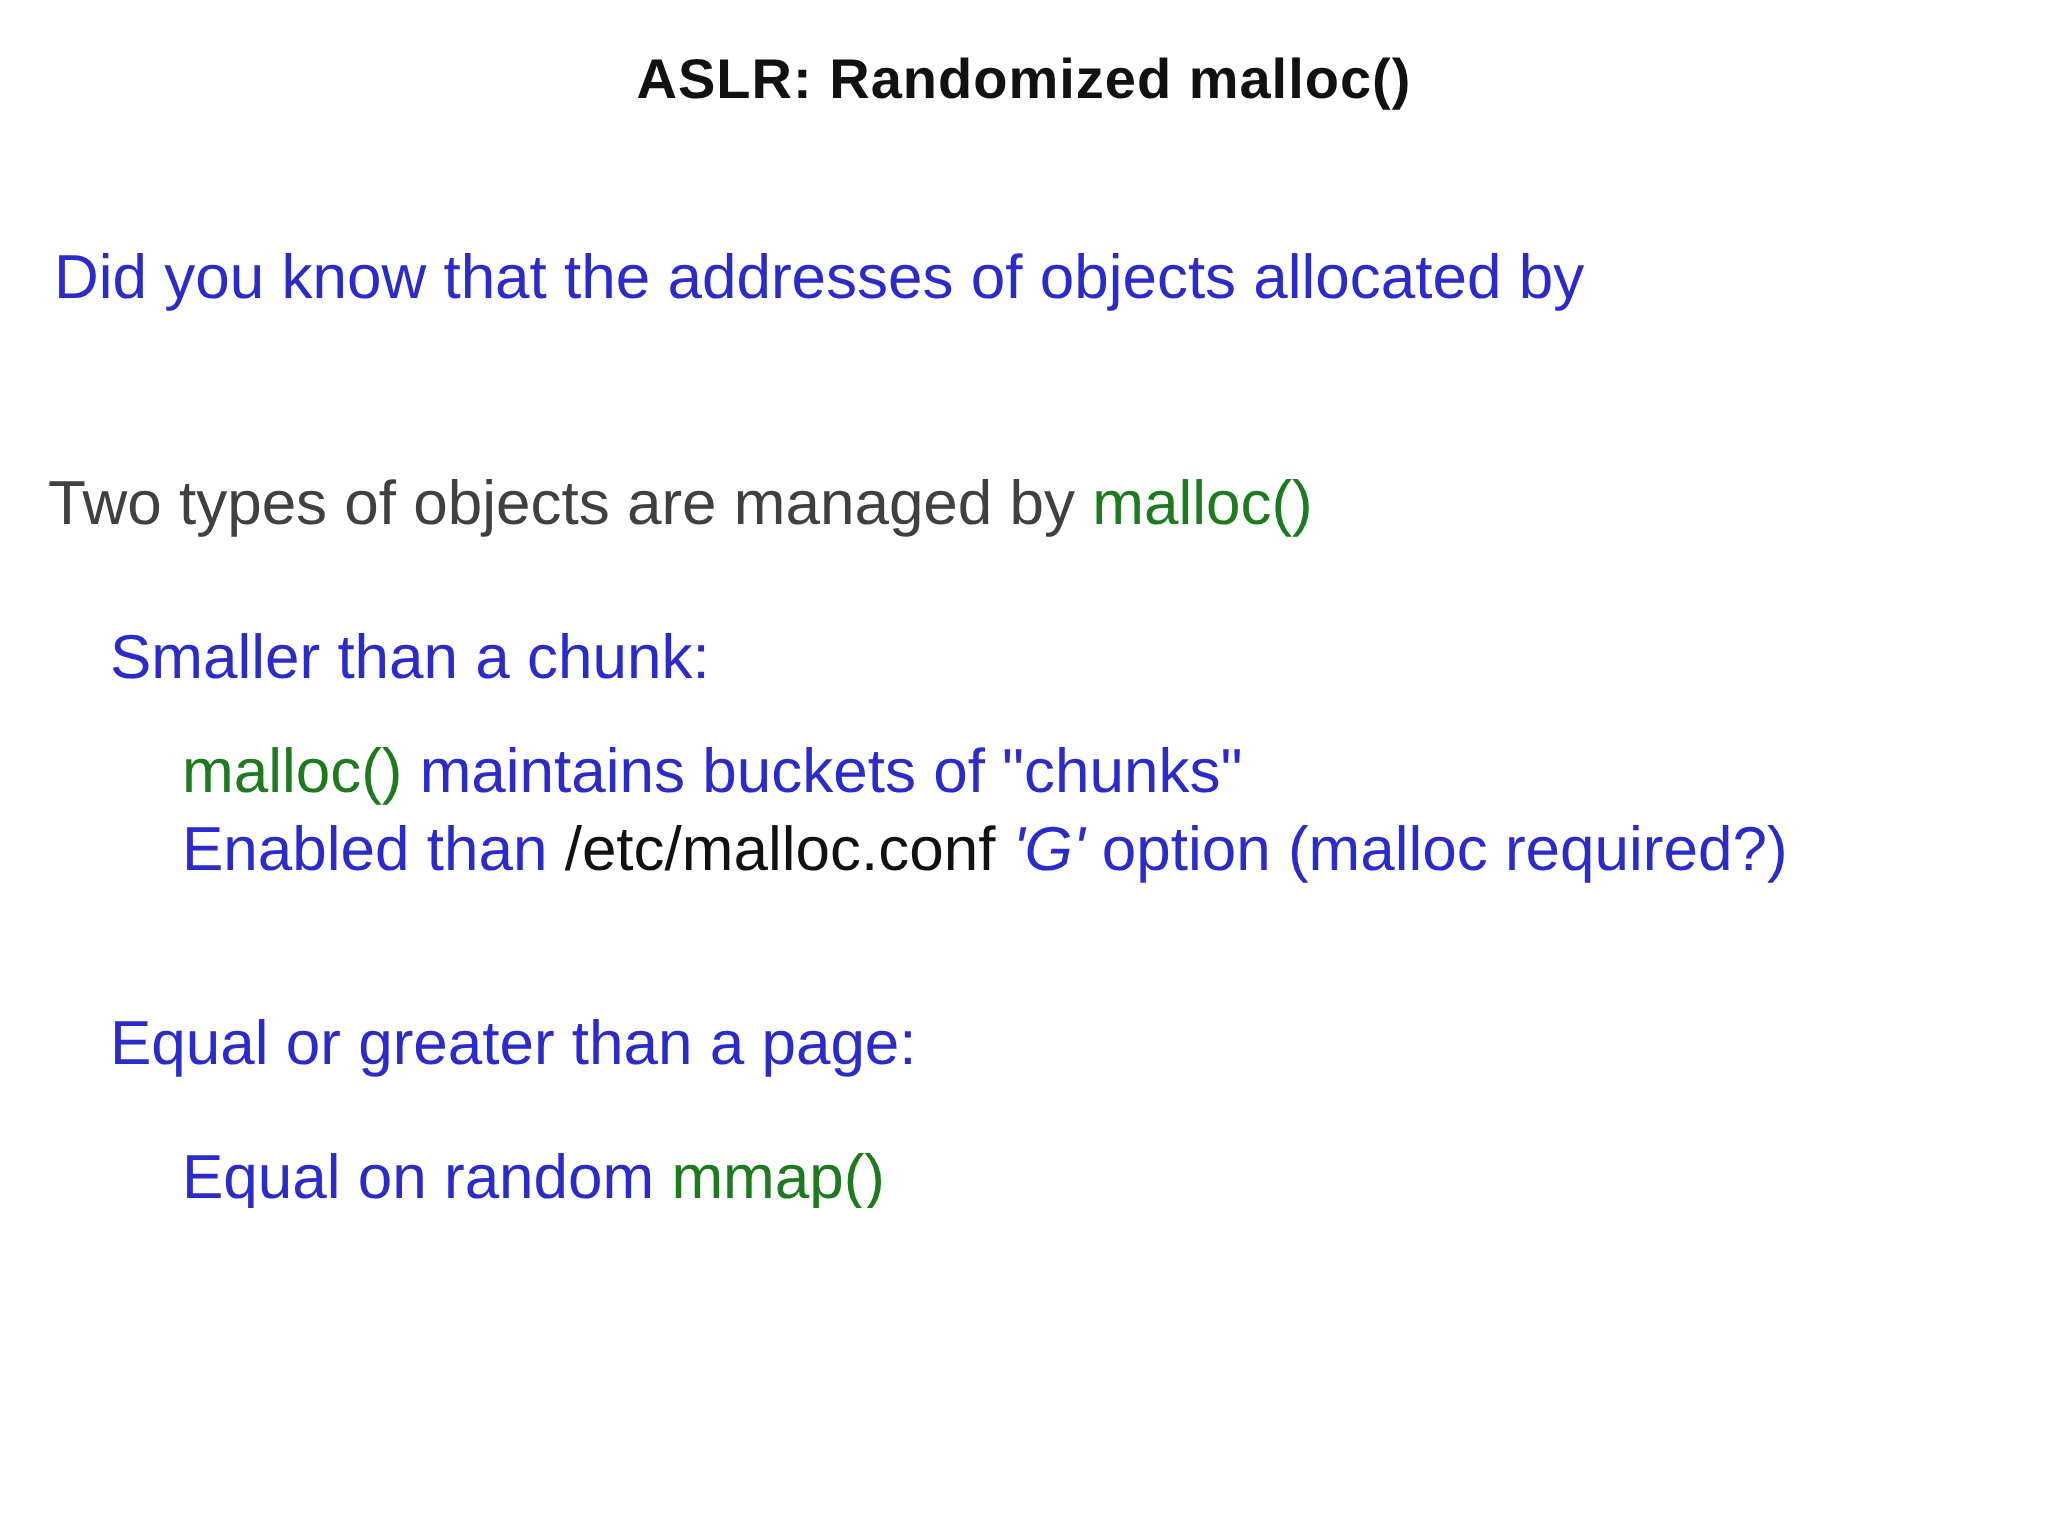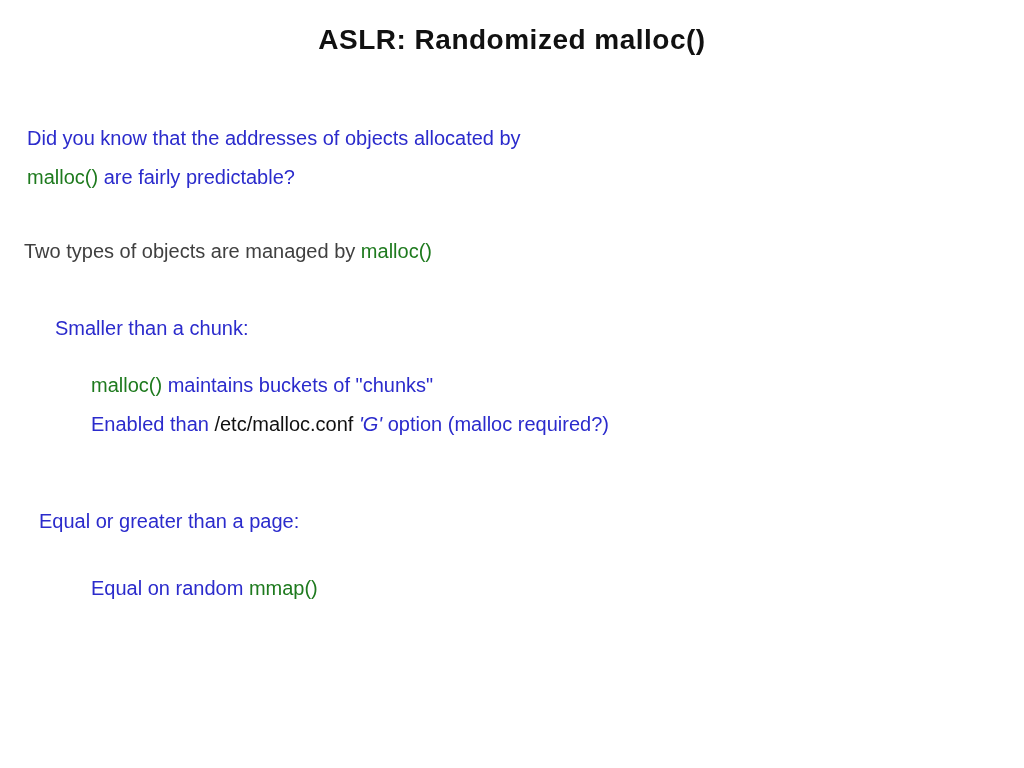--- a/index.html
+++ b/index.html
@@ -24,45 +24,44 @@
     font-size: 28px;
     font-weight: bold;
     color: #111111;
     letter-spacing: 0.5px;
   }
   .block {
     position: absolute;
     white-space: nowrap;
   }
   .line {
-    font-size: 20px;
+    font-size: 31px;
     line-height: 39px;
   }
   .seg-i { font-style: italic; }
 </style>
 </head>
 <body>
 
 <div class="slide">
   <div class="slide-title">ASLR: Randomized malloc()</div>
   <div id="blocks-root">
       <div class="block" style="top: 119px; left: 27px;">
         <div class="line"><span style="color: rgb(43, 43, 204);">Did you know that the addresses of objects allocated by</span></div>
-        <div class="line"><span style="color: rgb(30, 122, 30);">malloc()</span><span style="color: rgb(43, 43, 204);"> are fairly predictable?</span></div>
       </div>
       <div class="block" style="top: 232px; left: 24px;">
         <div class="line"><span style="color: #404040;">Two types of objects are managed by </span><span style="color: rgb(30, 122, 30);">malloc()</span></div>
       </div>
       <div class="block" style="top: 309px; left: 55px;">
         <div class="line"><span style="color: rgb(43, 43, 204);">Smaller than a chunk:</span></div>
       </div>
       <div class="block" style="top: 366px; left: 91px;">
         <div class="line"><span style="color: rgb(30, 122, 30);">malloc()</span><span style="color: rgb(43, 43, 204);"> maintains buckets of "chunks"</span></div>
         <div class="line"><span style="color: rgb(43, 43, 204);">Enabled than </span><span style="color: rgb(17, 17, 17);">/etc/malloc.conf</span><span style="color: rgb(43, 43, 204);"> </span><span class="seg-i" style="color: rgb(43, 43, 204);">'G'</span><span style="color: rgb(43, 43, 204);"> option (malloc required?)</span></div>
       </div>
-      <div class="block" style="top: 502px; left: 39px;">
+      <div class="block" style="top: 502px; left: 55px;">
         <div class="line"><span style="color: rgb(43, 43, 204);">Equal or greater than a page:</span></div>
       </div>
       <div class="block" style="top: 569px; left: 91px;">
         <div class="line"><span style="color: rgb(43, 43, 204);">Equal on random </span><span style="color: rgb(30, 122, 30);">mmap()</span></div>
       </div>
     </div>
 </div>
 
 </body></html>

